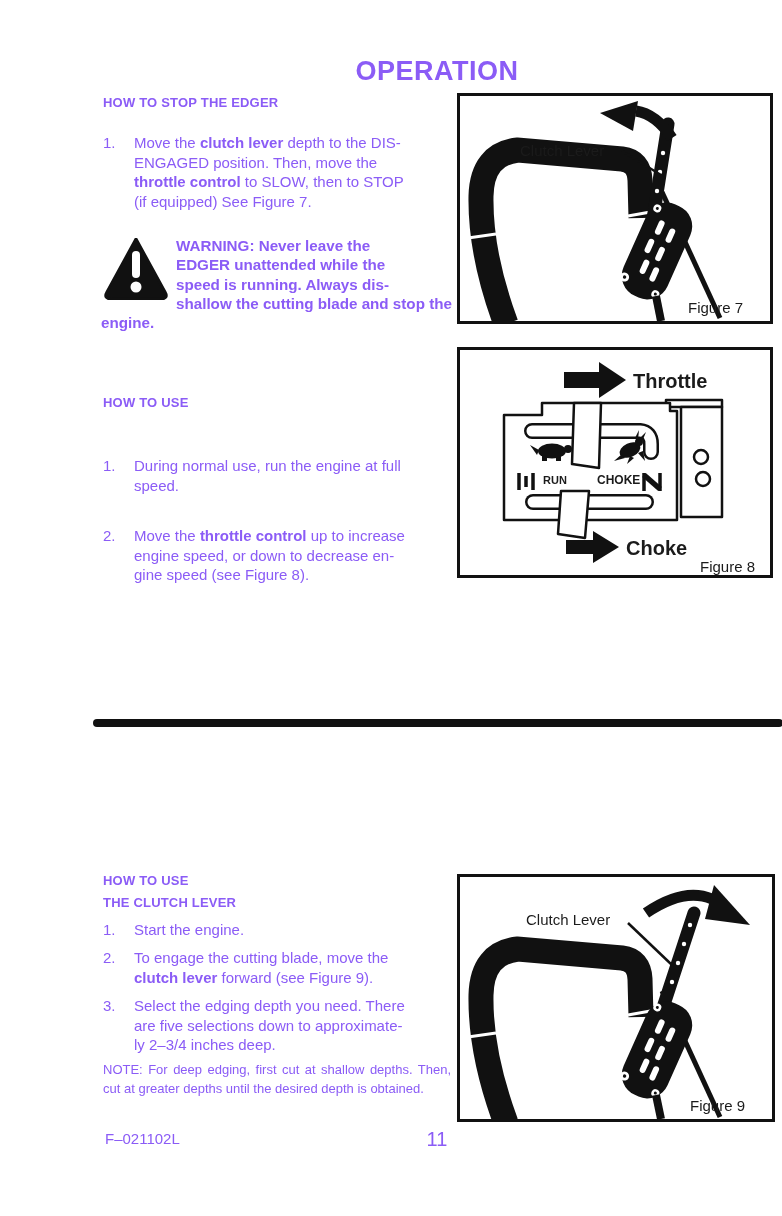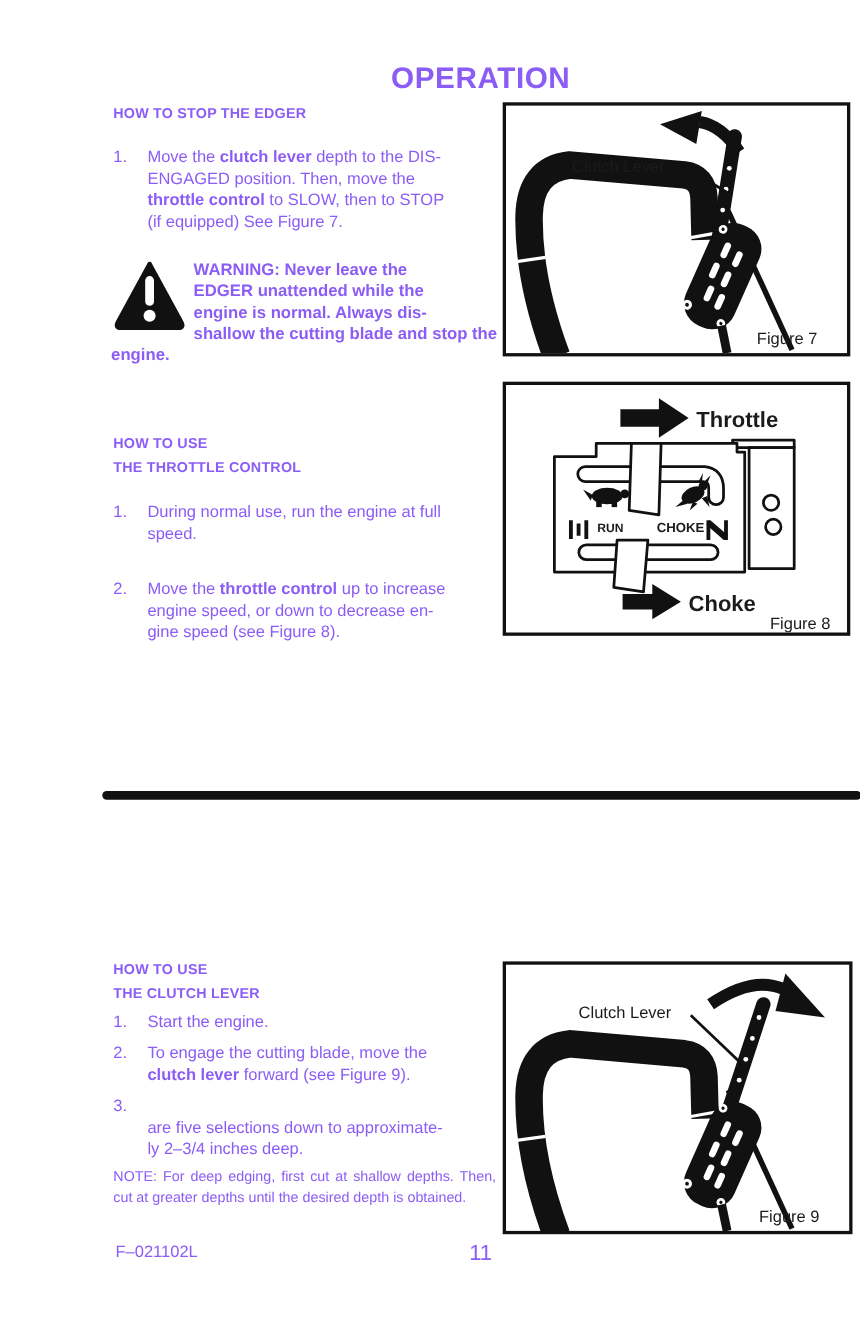--- a/index.html
+++ b/index.html
@@ -56,26 +56,25 @@
   </div>
 
   <div class="warning">
     <span class="wicon">
       <svg viewBox="0 0 66 62" width="66" height="62">
         <path d="M 33,1 L 62,54 Q 66,61 57,61 L 9,61 Q 0,61 4,54 Z" fill="#111" stroke="#111" stroke-width="3" stroke-linejoin="round"></path>
         <rect x="29" y="13" width="8" height="27" rx="4" fill="#fff"></rect>
         <circle cx="33" cy="49" r="5.5" fill="#fff"></circle>
       </svg>
     </span>
-    <div class="wtxt"><span class="b">WARNING:  Never leave the</span><br><span class="b">EDGER unattended while the</span><br><span class="b">engine is normal. Always dis-</span><br><span class="b">shallow the cutting blade and stop the</span><br><span class="b">engine.</span></div>
+    <div class="wtxt"><span class="b">WARNING:  Never leave the</span><br><span class="b">EDGER unattended while the</span><br><span class="b">speed is running. Always dis-</span><br><span class="b">shallow the cutting blade and stop the</span><br><span class="b">engine.</span></div>
   </div>
 
   <div class="h1" style="left:57px; top:392px;">
     <span>HOW TO USE</span>
-    <span>THE THROTTLE CONTROL</span>
   </div>
   <div class="item" style="left:57px; top:456px;">
     <span class="num">1.</span>
     <div class="itxt"><span>During normal use, run the engine at full</span><br><span>speed.</span></div>
   </div>
   <div class="item" style="left:57px; top:526px;">
     <span class="num">2.</span>
     <div class="itxt"><span>Move the </span><span class="b">throttle control</span><span> up to increase</span><br><span>engine speed, or down to decrease en-</span><br><span>gine speed (see Figure 8).</span></div>
   </div>
 
@@ -202,21 +201,21 @@
   <div class="item" style="left:57px; top:920px;">
     <span class="num">1.</span>
     <div class="itxt"><span>Start the engine.</span></div>
   </div>
   <div class="item" style="left:57px; top:948px;">
     <span class="num">2.</span>
     <div class="itxt"><span>To engage the cutting blade, move the</span><br><span class="b">clutch lever</span><span> forward (see Figure 9).</span></div>
   </div>
   <div class="item" style="left:57px; top:996px;">
     <span class="num">3.</span>
-    <div class="itxt"><br><span>are five selections down to approximate-</span><br><span>ly 2–3/4 inches deep.</span></div>
+    <div class="itxt"><span>Select the edging depth you need. There</span><br><span>are five selections down to approximate-</span><br><span>ly 2–3/4 inches deep.</span></div>
   </div>
   <div class="note">NOTE: For deep edging, first cut at shallow depths. Then, cut at greater depths until the desired depth is obtained.</div>
 
   <div class="figure" style="left:411px; top:874px; width:312px; height:242px;">
     <svg viewBox="0 0 312 242" width="312" height="242">
       <g transform="translate(0,14)">
 
         <g>
           <path d="M 46,232 Q 20,162 21,104 Q 22,62 58,58 L 162,67 Q 179,69 180,88 L 181,126" fill="none" stroke="#111" stroke-width="25"></path>
           <path d="M 8,146 L 36,142" stroke="#fff" stroke-width="3" fill="none"></path>

